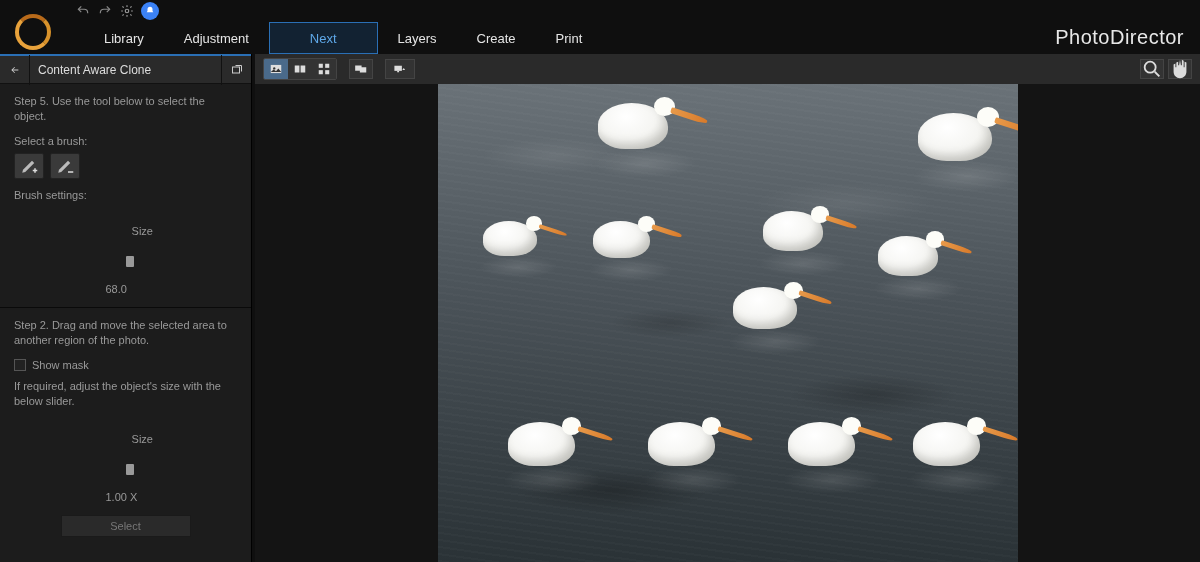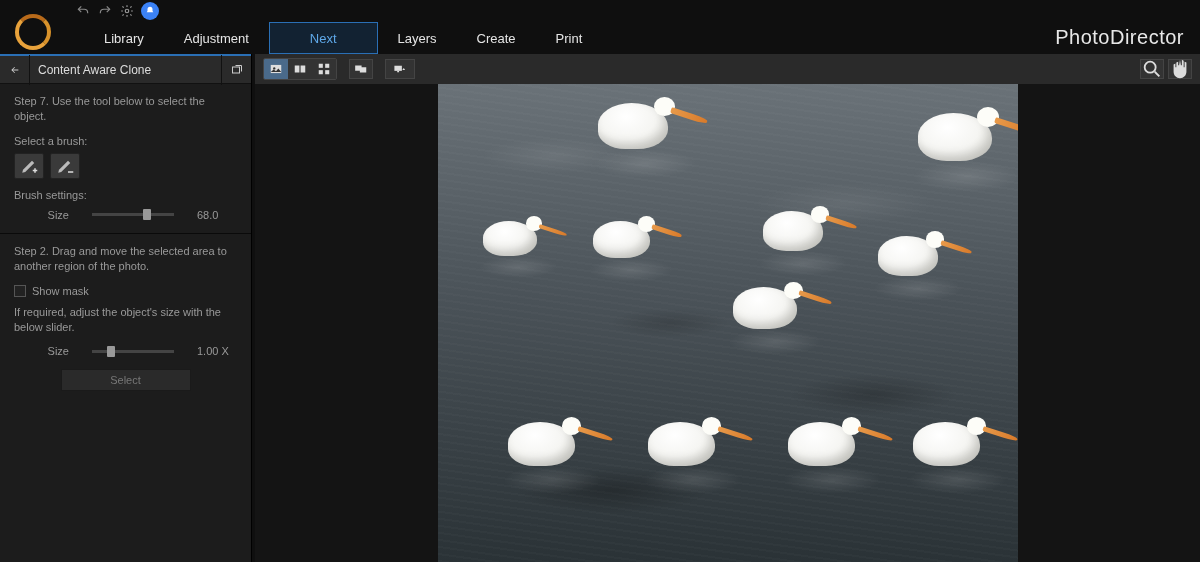--- a/index.html
+++ b/index.html
@@ -38,21 +38,21 @@
 .panel-head { height:30px; background:#2a2a2a; display:flex; align-items:center; border-bottom:1px solid #111; border-top:2px solid #2a6fb5; }
 .panel-head .back { width:30px; height:30px; display:flex; align-items:center; justify-content:center; cursor:pointer; border-right:1px solid #111; }
 .panel-head .title { flex:1; color:#ddd; font-size:12px; padding-left:8px; }
 .panel-head .pop { width:30px; height:30px; display:flex; align-items:center; justify-content:center; cursor:pointer; border-left:1px solid #111; }
 .panel-body { padding:10px 14px; font-size:11px; color:#999; }
 .panel-body .step { margin-bottom:10px; line-height:1.4; }
 .panel-body .lbl { margin:8px 0 6px; }
 .brush-row { display:flex; gap:6px; margin-bottom:10px; }
 .brush { width:30px; height:26px; background:#3a3a3a; border:1px solid #222; display:flex; align-items:center; justify-content:center; cursor:pointer; border-radius:2px; }
 .brush svg { width:18px; height:18px; }
-.slider-row { display:flex; align-items:center; gap:23px; margin:8px 0 12px; font-size:11px; }
+.slider-row { display:flex; align-items:center; gap:23px; margin:24px 0 12px; font-size:11px;flex-direction:column; }
 .slider-row .sl-lbl { width:55px; text-align:right; }
 .slider-row .track { flex:1; height:3px; background:#444; position:relative; }
 .slider-row .thumb { position:absolute; top:-4px; width:8px; height:11px; background:#999; border-radius:1px; }
 .slider-row .val { width:40px; font-size:11px; }
 .action-btn { width:130px; height:22px; margin:4px auto 14px; background:#2a2a2a; border:1px solid #1a1a1a; display:flex; align-items:center; justify-content:center; font-size:11px; color:#777; cursor:pointer; }
 .divider { height:1px; background:#0a0a0a; margin:6px -14px 10px; }
 .chk-row { display:flex; align-items:center; gap:6px; margin:8px 0; }
 .chk { width:12px; height:12px; border:1px solid #555; background:#222; }
 
 
@@ -125,21 +125,21 @@
       </div>
     <div class="title">Content Aware Clone</div>
     <div class="pop">
         <svg width="14" height="12" viewBox="0 0 24 24" fill="none" stroke="#ccc" stroke-width="2">
           <rect x="3" y="6" width="14" height="12"></rect>
           <path d="M9 3h12v12"></path>
         </svg>
       </div>
   </div>
   <div class="panel-body">
-    <div class="step">Step 7. Use the tool below to select the object.</div>
+    <div class="step">Step 5. Use the tool below to select the object.</div>
     <div class="lbl">Select a brush:</div>
     <div class="brush-row">
       <div class="brush">
           <svg viewBox="0 0 24 24" fill="#bbb">
             <path d="M3 21l4-1 12-12-3-3L4 17l-1 4z"></path>
             <path d="M17 19h2v2h2v-2h2v-2h-2v-2h-2v2h-2z" fill="#ddd"></path>
           </svg>
         </div>
       <div class="brush">
           <svg viewBox="0 0 24 24" fill="#bbb">

